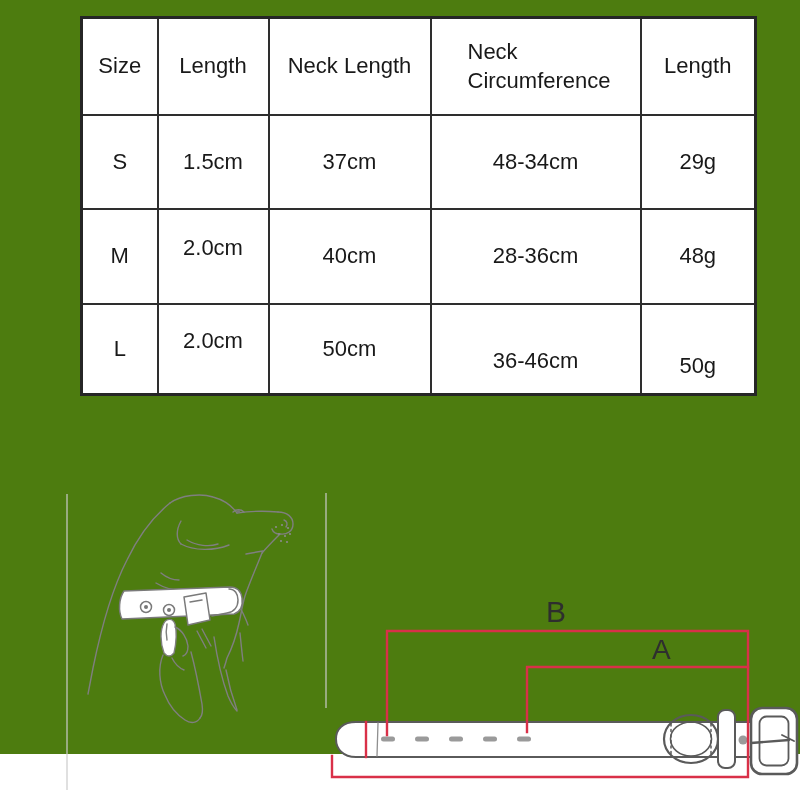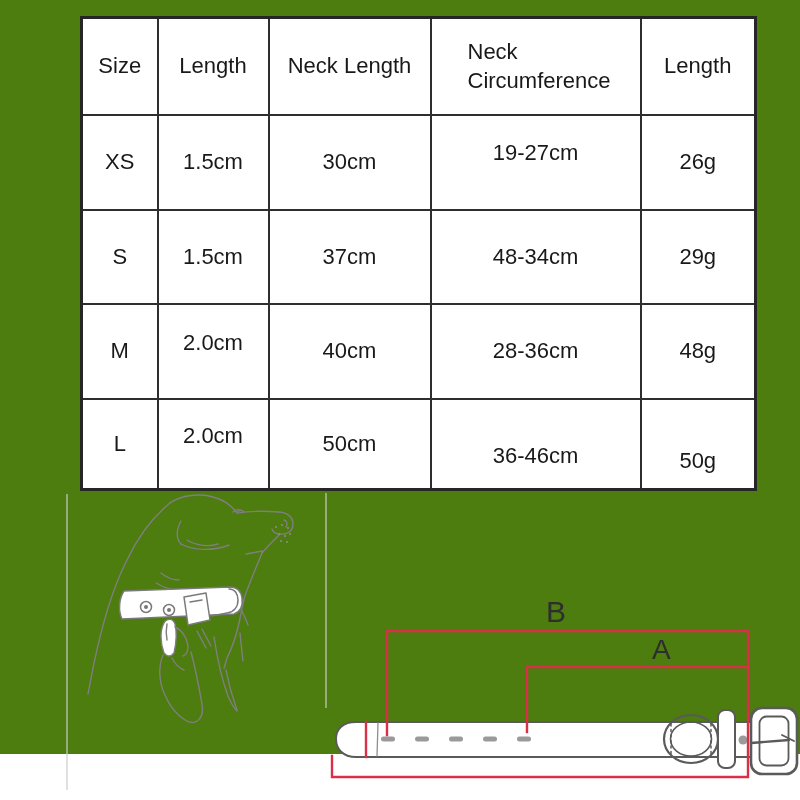--- a/index.html
+++ b/index.html
@@ -54,27 +54,20 @@
     <thead>
       <tr class="h-row">
         <th>Size</th>
         <th>Length</th>
         <th>Neck Length</th>
         <th class="wrap">Neck Circumference</th>
         <th>Length</th>
       </tr>
     </thead>
     <tbody>
-      <tr class="r-xs">
-        <td>XS</td>
-        <td>1.5cm</td>
-        <td>30cm</td>
-        <td class="up">19-27cm</td>
-        <td>26g</td>
-      </tr>
       <tr class="r-s">
         <td>S</td>
         <td>1.5cm</td>
         <td>37cm</td>
         <td>48-34cm</td>
         <td>29g</td>
       </tr>
       <tr class="r-m">
         <td>M</td>
         <td class="up2">2.0cm</td>

